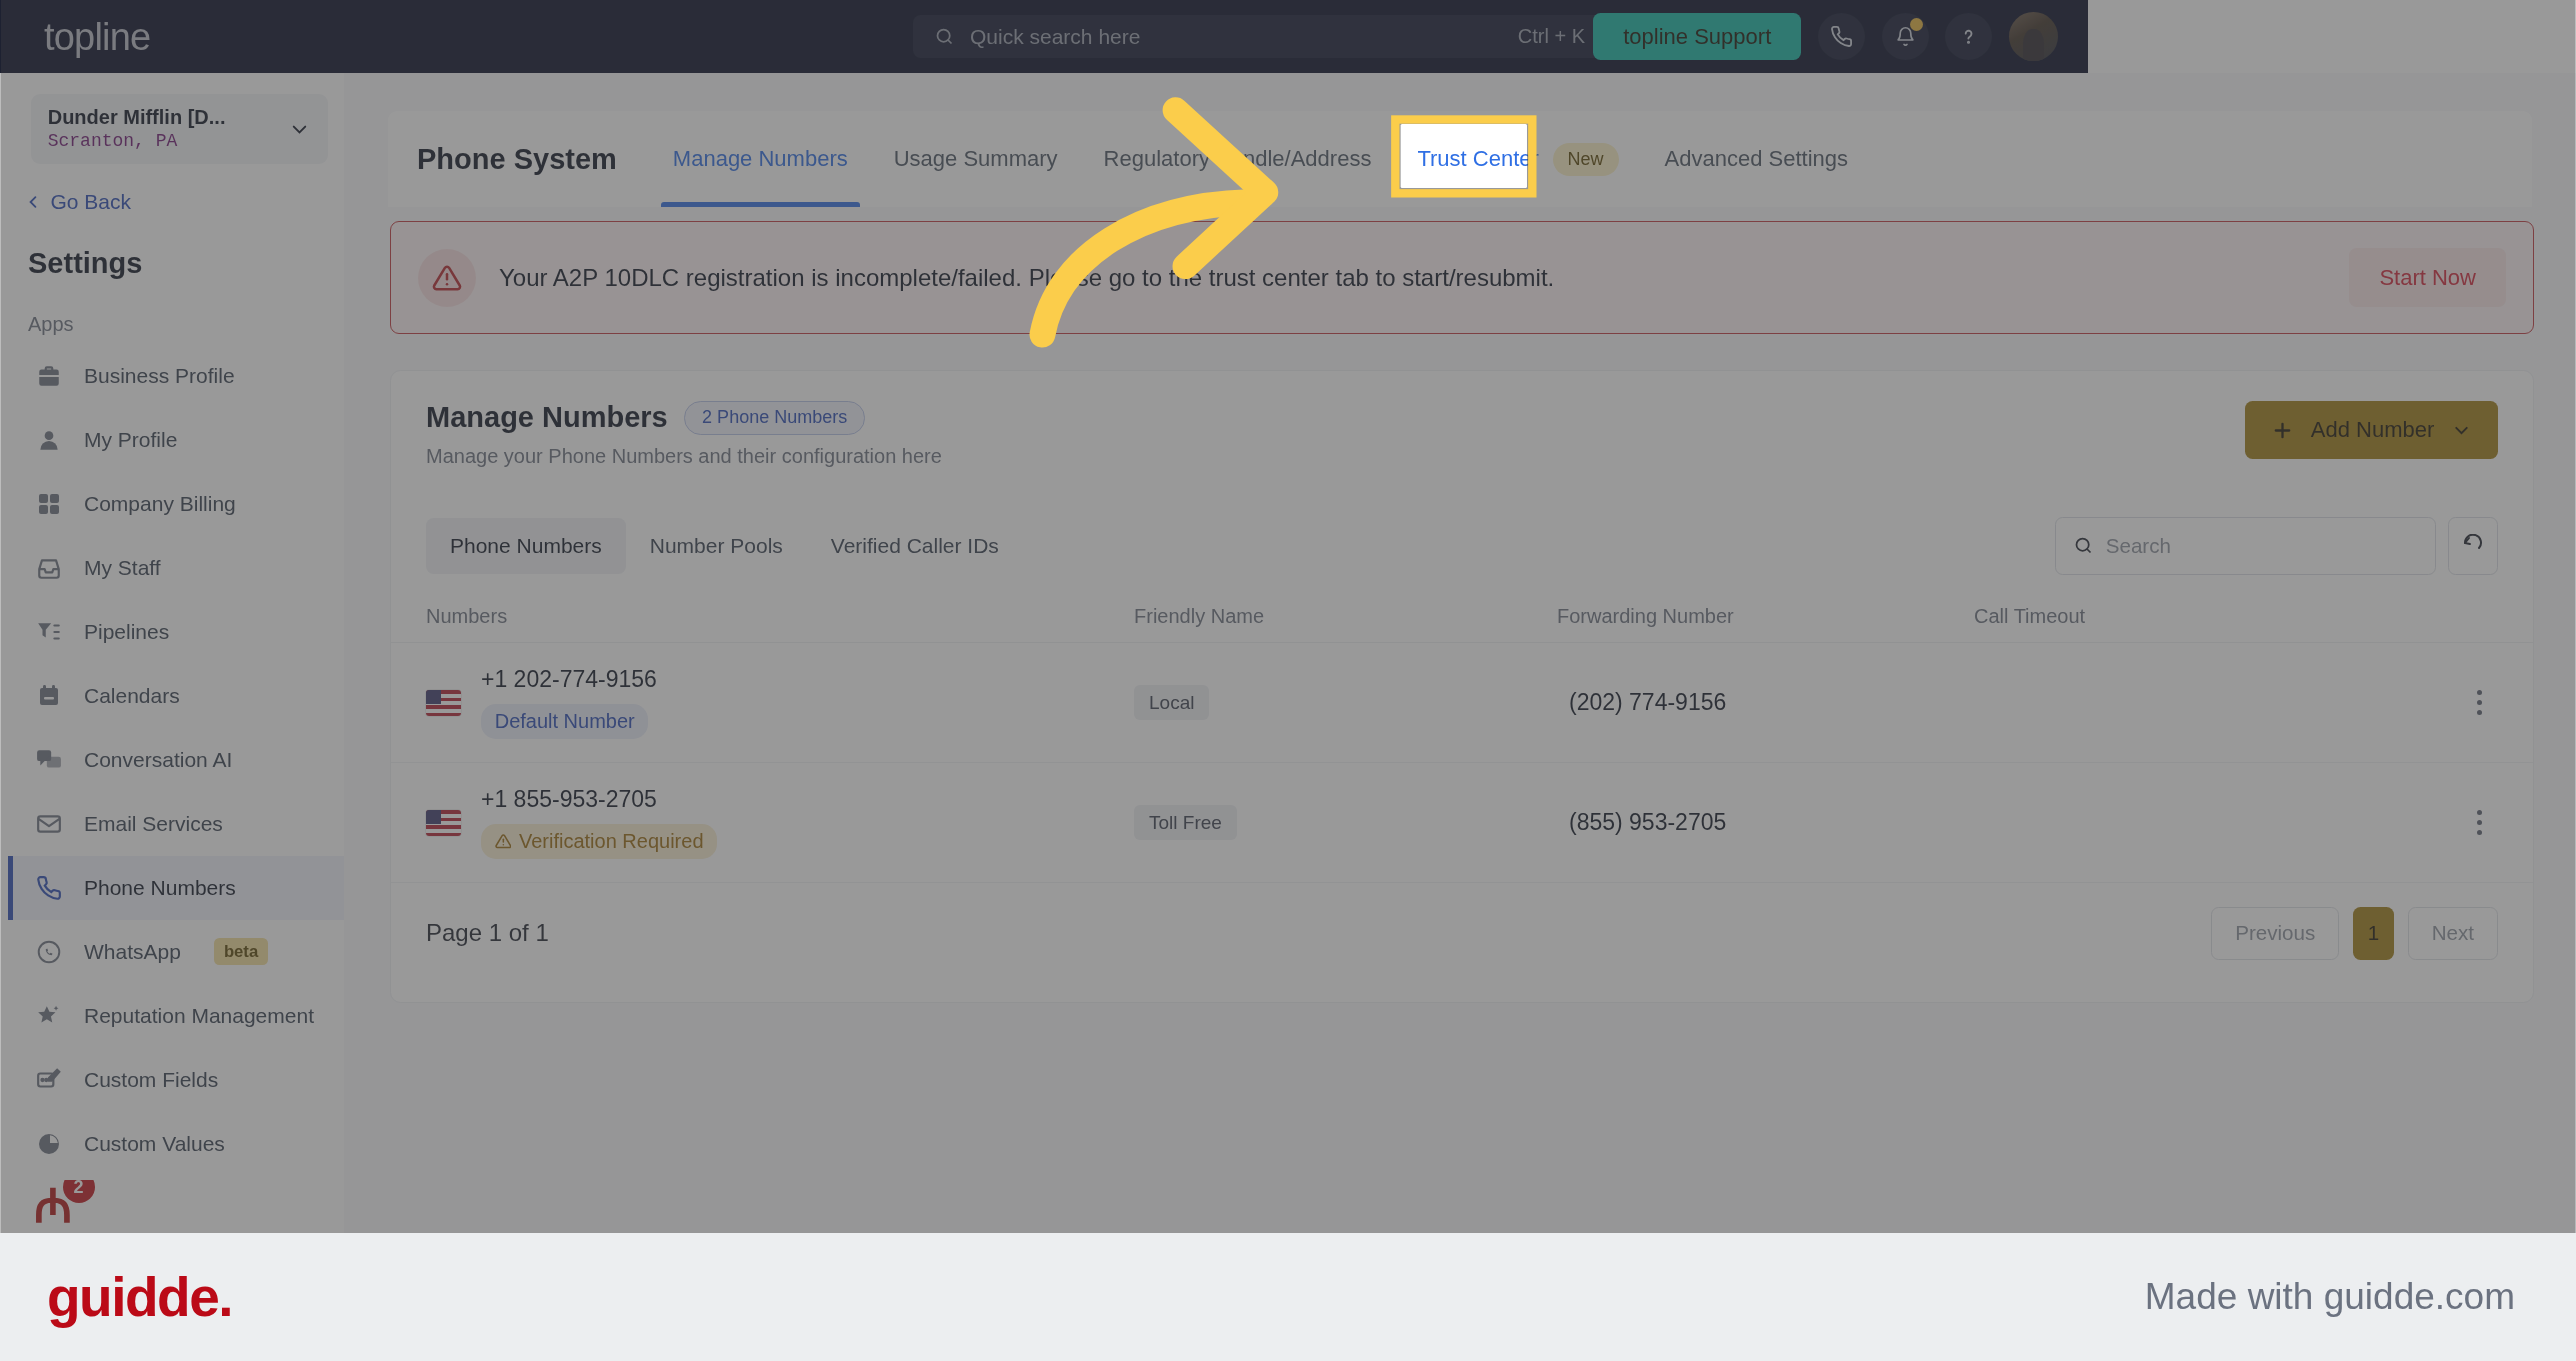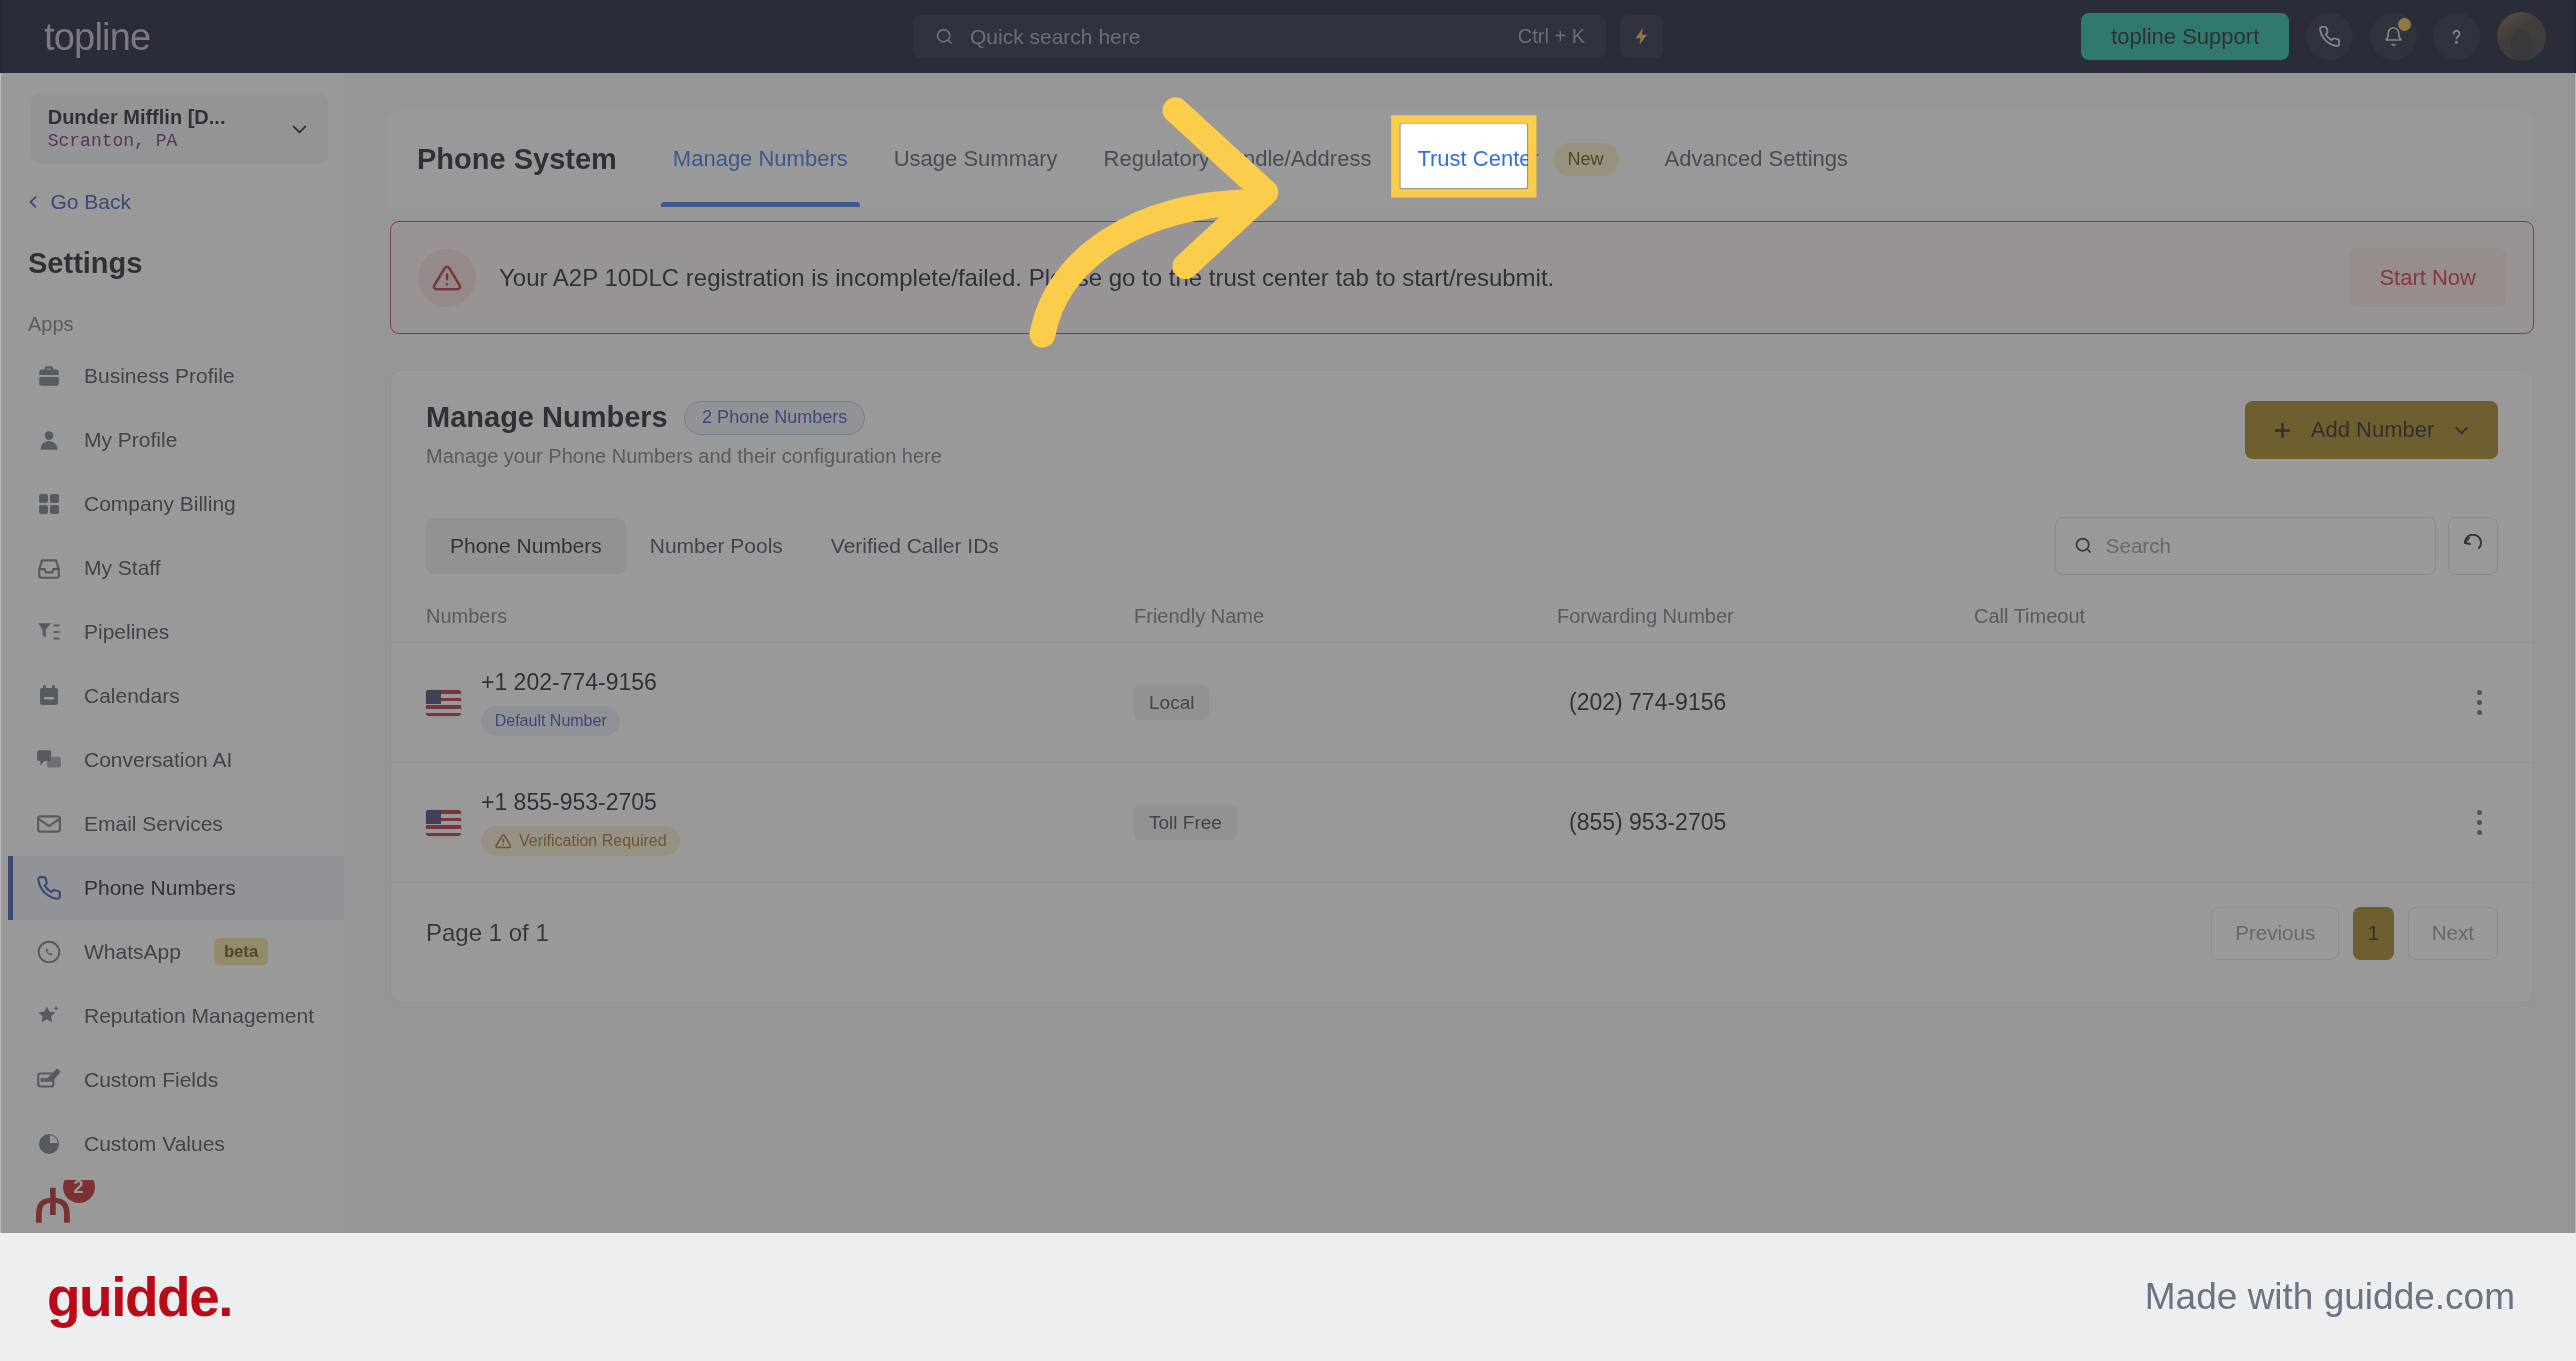--- a/index.html
+++ b/index.html
@@ -12,21 +12,21 @@
 
   
   #app {
     position: absolute; inset: 0;
     width: 2576px; height: 1361px;
   }
 
   
   #topbar {
     position: absolute; top: 0; left: 0;
-    width: 2576px; height: 73px;
+    width: 2088px; height: 73px;
     background: #070d26;
     display: flex; align-items: center;
     z-index: 30;
   }
   #brand-logo {
     position: absolute; left: 44px; top: 50%;
     transform: translateY(-50%);
     color: #b9bcc6;
     font-size: 38px;
     font-weight: 400;
@@ -297,21 +297,21 @@
     position: relative; overflow: hidden;
     box-shadow: 0 0 0 0.8px rgba(0,0,0,.08);
   }
   .flag::after {
     content:''; position:absolute; left:0; top:0;
     width: 15px; height: 14.5px; background:#3c3b6e;
   }
   .numcell .n { font-size: 23px; color: #111827; }
   .pill {
     display: inline-flex; align-items: center; gap: 7.6px;
-    border-radius: 15px; font-size: 16px; padding: 6px 13.7px;
+    border-radius: 15px; font-size: 20px; padding: 6px 13.7px;
     margin-top: 10.7px;
   }
   .pill.default { background: #e8ecf9; color: #2b4db5; }
   .pill.verify  { background: #f7ecd0; color: #9a6b10; }
   .chip {
     display: inline-flex; align-items: center;
     background: #eceef2; color: #3b4150;
     border-radius: 6px; font-size: 19px; padding: 6.9px 15px;
   }
   .fname { font-size: 23px; color: #111827; }

